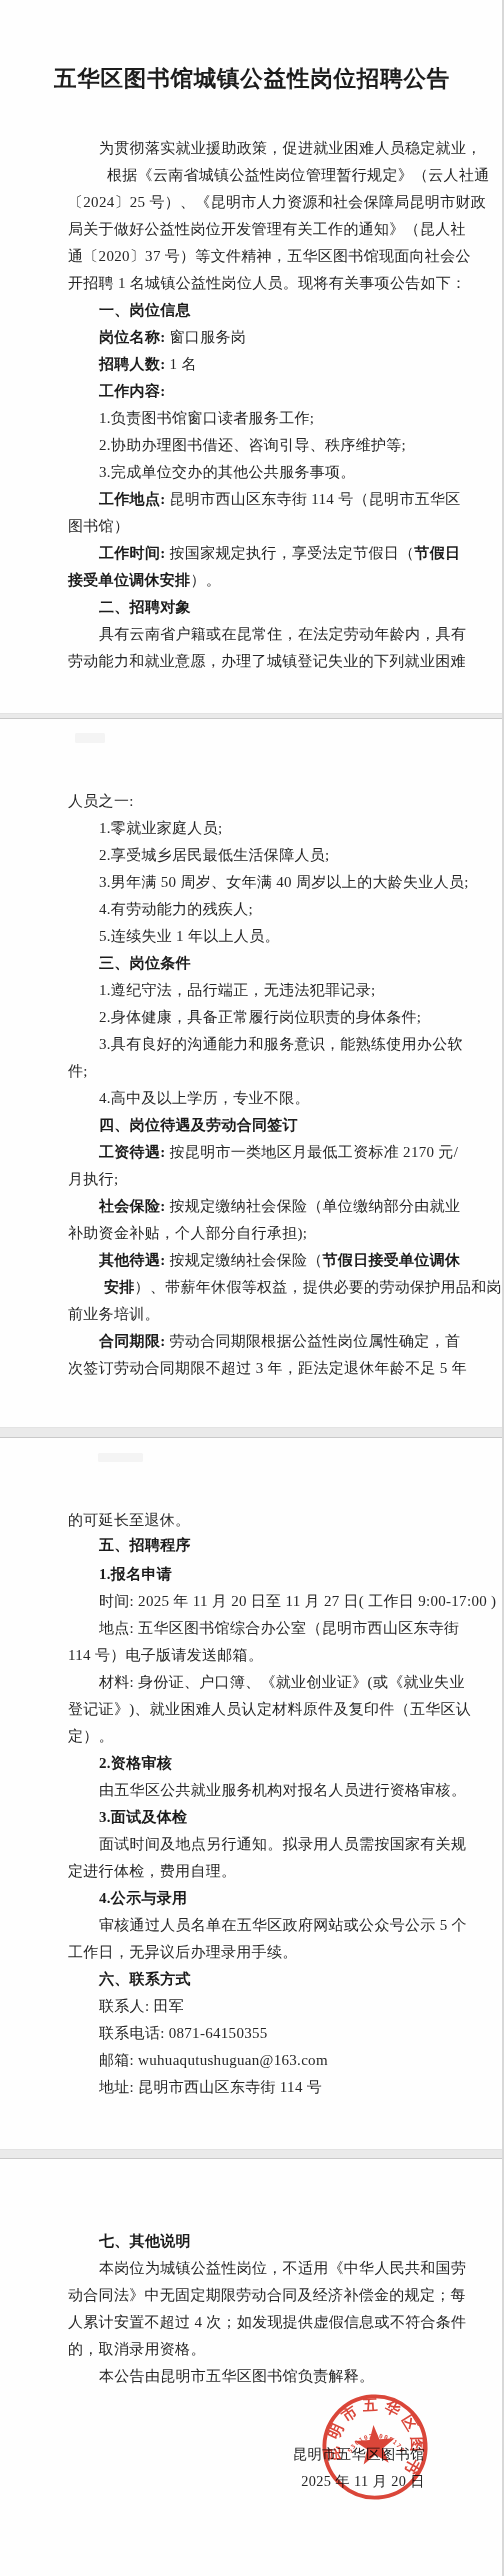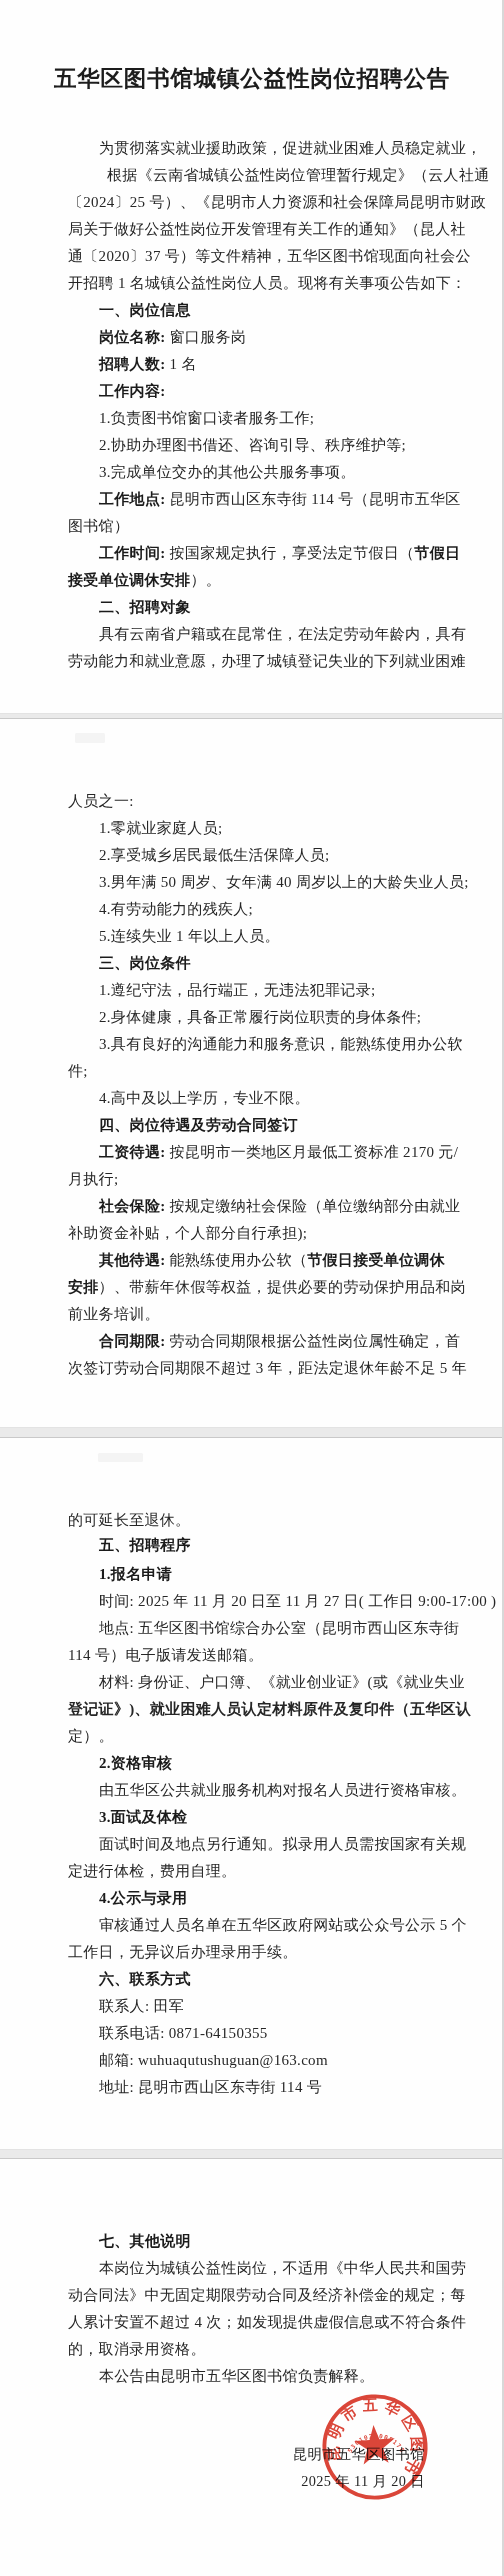--- a/index.html
+++ b/index.html
@@ -78,40 +78,40 @@
         <div class="line ind" style="top: 258px;"><span>1.遵纪守法，品行端正，无违法犯罪记录;</span></div>
         <div class="line ind" style="top: 285px;"><span>2.身体健康，具备正常履行岗位职责的身体条件;</span></div>
         <div class="line ind" style="top: 312px;"><span>3.具有良好的沟通能力和服务意识，能熟练使用办公软</span></div>
         <div class="line" style="top: 339px;"><span>件;</span></div>
         <div class="line ind" style="top: 366px;"><span>4.高中及以上学历，专业不限。</span></div>
         <div class="line ind" style="top: 393px;"><span class="b">四、岗位待遇及劳动合同签订</span></div>
         <div class="line ind" style="top: 420px;"><span class="b">工资待遇: </span><span>按昆明市一类地区月最低工资标准 2170 元/</span></div>
         <div class="line" style="top: 447px;"><span>月执行;</span></div>
         <div class="line ind" style="top: 474px;"><span class="b">社会保险: </span><span>按规定缴纳社会保险（单位缴纳部分由就业</span></div>
         <div class="line" style="top: 501px;"><span>补助资金补贴，个人部分自行承担);</span></div>
-        <div class="line ind" style="top: 528px;"><span class="b">其他待遇: </span><span>能熟练使用办公软（</span><span class="b">节假日接受单位调休</span></div>
-        <div class="line" style="top: 555px;"><span class="b">安排</span><span>）、带薪年休假等权益，提供必要的劳动保护用品和岗</span></div>
+        <div class="line ind" style="top: 528px;"><span class="b">其他待遇: </span><span>按规定缴纳社会保险（</span><span class="b">节假日接受单位调休</span></div>
+        <div class="line" style="top: 555px; margin-left: 36px;"><span class="b">安排</span><span>）、带薪年休假等权益，提供必要的劳动保护用品和岗</span></div>
         <div class="line" style="top: 582px;"><span>前业务培训。</span></div>
         <div class="line ind" style="top: 609px;"><span class="b">合同期限: </span><span>劳动合同期限根据公益性岗位属性确定，首</span></div>
         <div class="line" style="top: 636px;"><span>次签订劳动合同期限不超过 3 年，距法定退休年龄不足 5 年</span></div>
       </div>
   </div>
   <div class="page-gap" style="height:10.5px;"></div>
 
   <div class="page" style="height:711px;padding-left:40px;">
     <div class="ghost" style="left:98px;top:15px;width:45px;height:9px;"></div>
     <div class="content">
         <div class="line" style="top: 69px;"><span>的可延长至退休。</span></div>
         <div class="line ind" style="top: 87px; margin-top: 7px;"><span class="b">五、招聘程序</span></div>
         <div class="line ind" style="top: 123px;"><span class="b">1.报名申请</span></div>
         <div class="line ind" style="top: 150px;"><span>时间: 2025 年 11 月 20 日至 11 月 27 日( 工作日 9:00-17:00 )</span></div>
         <div class="line ind" style="top: 177px;"><span>地点: 五华区图书馆综合办公室（昆明市西山区东寺街</span></div>
         <div class="line" style="top: 204px;"><span>114 号）电子版请发送邮箱。</span></div>
         <div class="line ind" style="top: 231px;"><span>材料: 身份证、户口簿、《就业创业证》(或《就业失业</span></div>
-        <div class="line" style="top: 258px; font-weight: bold;"><span>登记证》)、就业困难人员认定材料原件及复印件（五华区认</span></div>
+        <div class="line" style="top: 258px;"><span>登记证》)、就业困难人员认定材料原件及复印件（五华区认</span></div>
         <div class="line" style="top: 285px;"><span>定）。</span></div>
         <div class="line ind" style="top: 312px;"><span class="b">2.资格审核</span></div>
         <div class="line ind" style="top: 339px;"><span>由五华区公共就业服务机构对报名人员进行资格审核。</span></div>
         <div class="line ind" style="top: 366px;"><span class="b">3.面试及体检</span></div>
         <div class="line ind" style="top: 393px;"><span>面试时间及地点另行通知。拟录用人员需按国家有关规</span></div>
         <div class="line" style="top: 420px;"><span>定进行体检，费用自理。</span></div>
         <div class="line ind" style="top: 447px;"><span class="b">4.公示与录用</span></div>
         <div class="line ind" style="top: 474px;"><span>审核通过人员名单在五华区政府网站或公众号公示 5 个</span></div>
         <div class="line" style="top: 501px;"><span>工作日，无异议后办理录用手续。</span></div>
         <div class="line ind" style="top: 528px;"><span class="b">六、联系方式</span></div>

